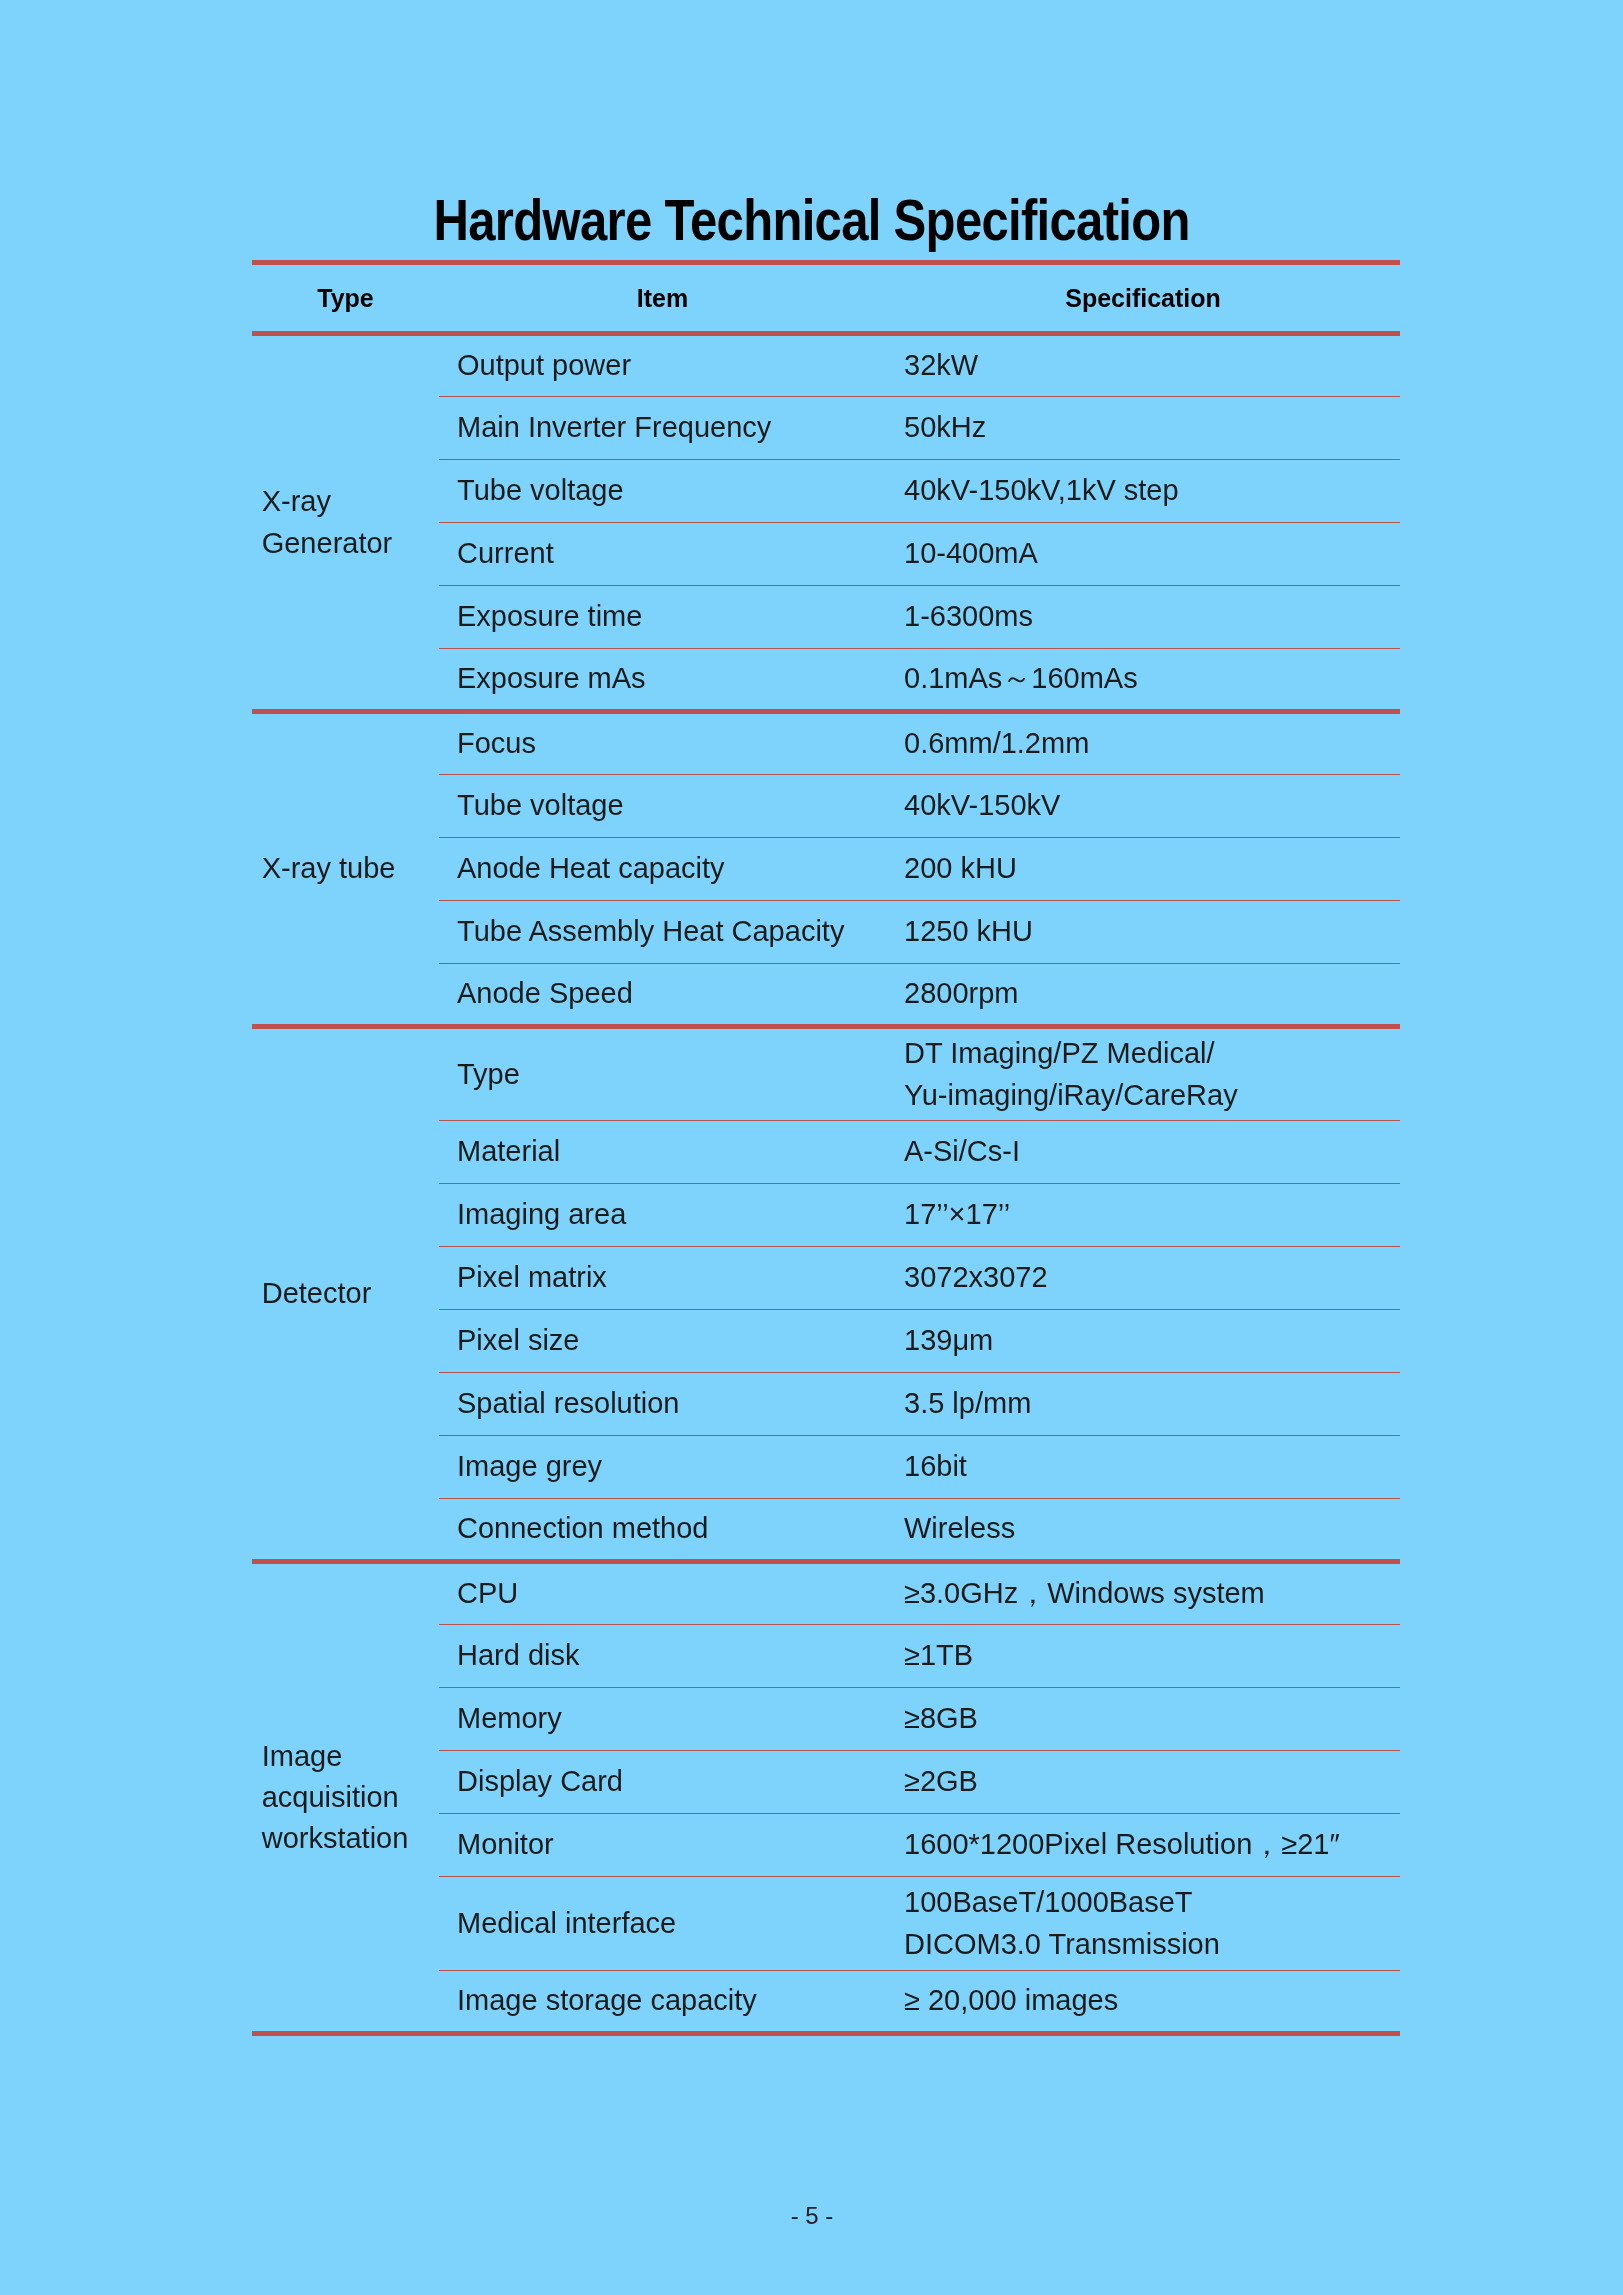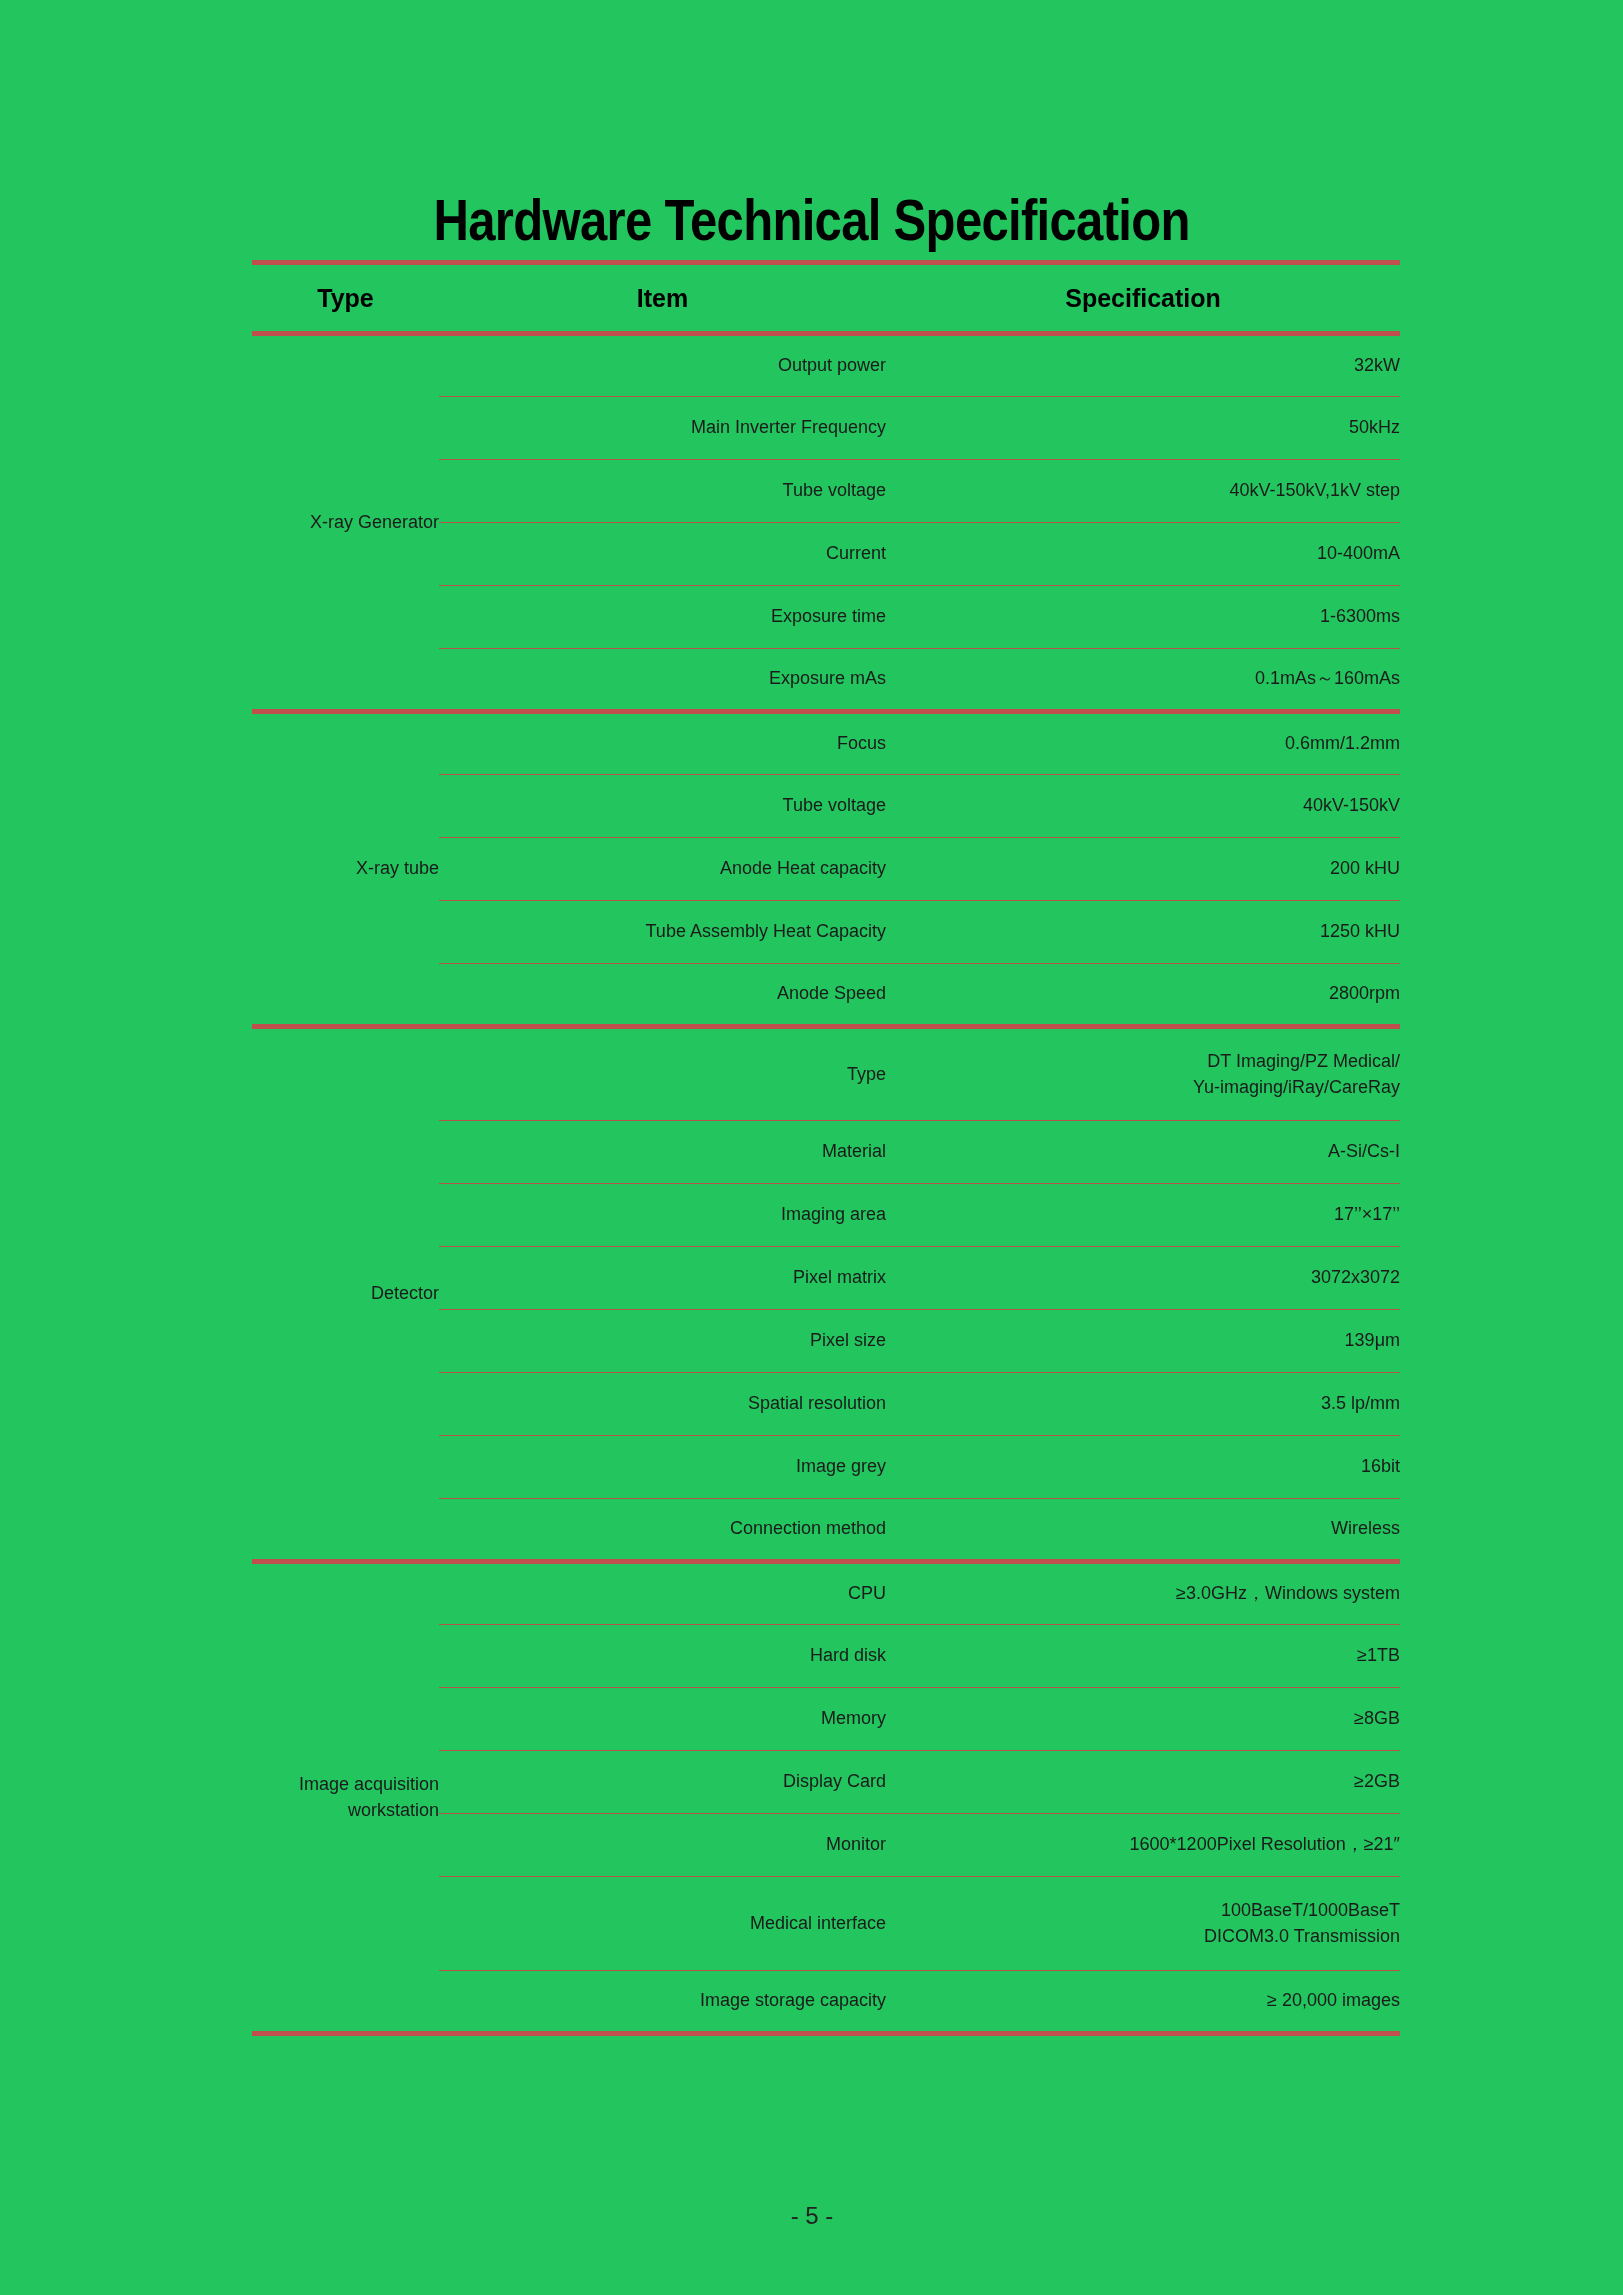--- a/index.html
+++ b/index.html
@@ -6,21 +6,21 @@
     --accent:#C0504D;
     --thin:#B5554E;
     --ink:#1b1b1b;
   }
   *{margin:0;padding:0;box-sizing:border-box;}
   html,body{background:#e8e8e8;}
   .page{
     position:relative;
     width:1624px;
     height:2295px;
-    background:#22c55e;
+    background:#7dd3fc;
     font-family:"Liberation Sans","DejaVu Sans",sans-serif;
     color:var(--ink);
     overflow:hidden;
   }
   .title{
     position:absolute;
     top:187px;
     left:0;
     width:100%;
     text-align:center;
@@ -48,26 +48,25 @@
     height:71px;
     border-top:5.7px solid var(--accent);
     border-bottom:5.7px solid var(--accent);
     font-size:25px;
     font-weight:700;
     color:#000;
     text-align:center;
     vertical-align:middle;
   }
   .spec-table td{
-    font-size:18px;
+    font-size:29px;
     font-weight:400;
     color:var(--ink);
     vertical-align:middle;
     line-height:1.42;
-    text-align:right;
   }
   .spec-table tr.row{height:63px;}
   .spec-table tr.row.tall{height:94px;}
   .type-cell{
     padding-left:9.7px;
     line-height:1.38;
   }
   .item-cell{padding-left:18px;}
   .spec-cell{padding-left:18px;white-space:pre-line;}
   td.sec{border-top:5.7px solid var(--accent);}

